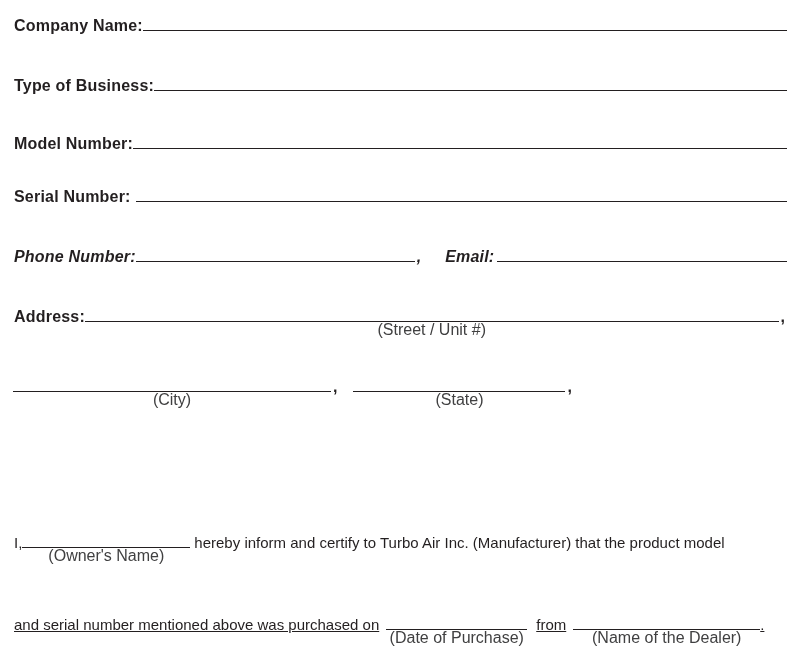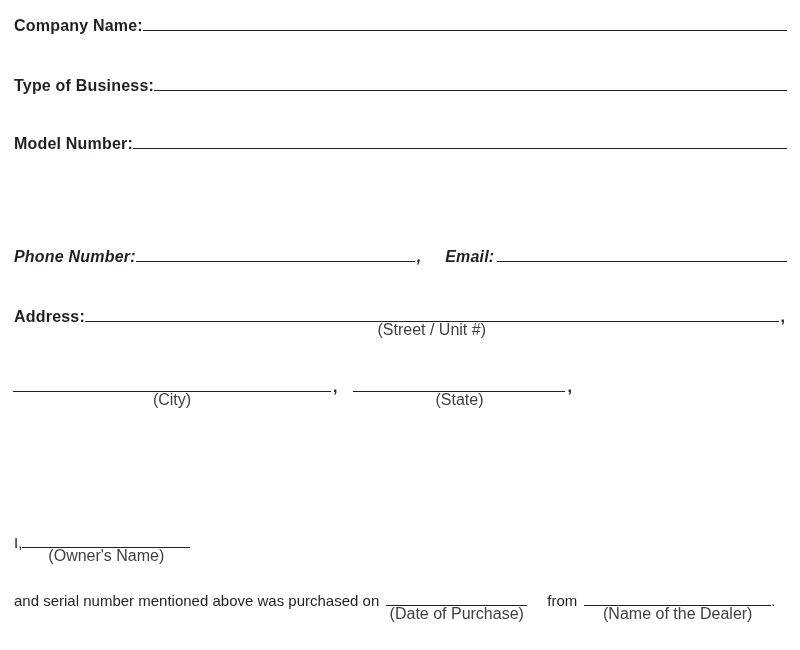--- a/index.html
+++ b/index.html
@@ -67,20 +67,24 @@
   <div class="row" style="top:131px;">
     <span class="lbl">Model Number:</span>
     <span class="blank grow"></span>
   </div>
 
   <div class="row" style="top:73px;">
     <span class="lbl">Type of Business:</span>
     <span class="blank grow"></span>
   </div>
 
+  <div class="row" style="top:184px;">
+    <span class="lbl">Serial Number:</span>
+    <span class="blank grow" style="margin-left:5px;"></span>
+  </div>
 
   <div class="row" style="top:244px;font-style:italic;">
     <span class="lbl">Phone Number:</span>
     <span class="blank" style="width:279px;"></span>
     <span class="comma sep">,</span>
     <span class="lbl" style="margin-left:22px;">Email:</span>
     <span class="blank grow" style="margin-left:3px;"></span>
   </div>
 
   <div class="row" style="top:304px;">
@@ -100,27 +104,28 @@
       <span class="sub">(State)</span>
     </span>
     <span class="comma sep">,</span>
   </div>
 
   <div class="row cert" style="top:530px;">
     <span class="sep">I,</span>
     <span class="blank" style="width:168px;">
       <span class="sub">(Owner's Name)</span>
     </span>
+    <span style="margin-left:4px;">hereby inform and certify to Turbo Air Inc. (Manufacturer) that the product model</span>
   </div>
 
-  <div class="row cert" style="top:588px;">
+  <div class="row cert" style="top:612px;text-decoration:underline;">
     <span>and serial number mentioned above was purchased on</span>
     <span class="blank" style="width:141px; margin-left:7px;">
       <span class="sub">(Date of Purchase)</span>
     </span>
-    <span style="margin-left:20px;">from</span>
+    <span style="margin-left:9px;">from</span>
     <span class="blank" style="width:187px; margin-left:7px;">
       <span class="sub">(Name of the Dealer)</span>
     </span>
     <span class="sep">.</span>
   </div>
 
 </div>
 
 </body></html>

